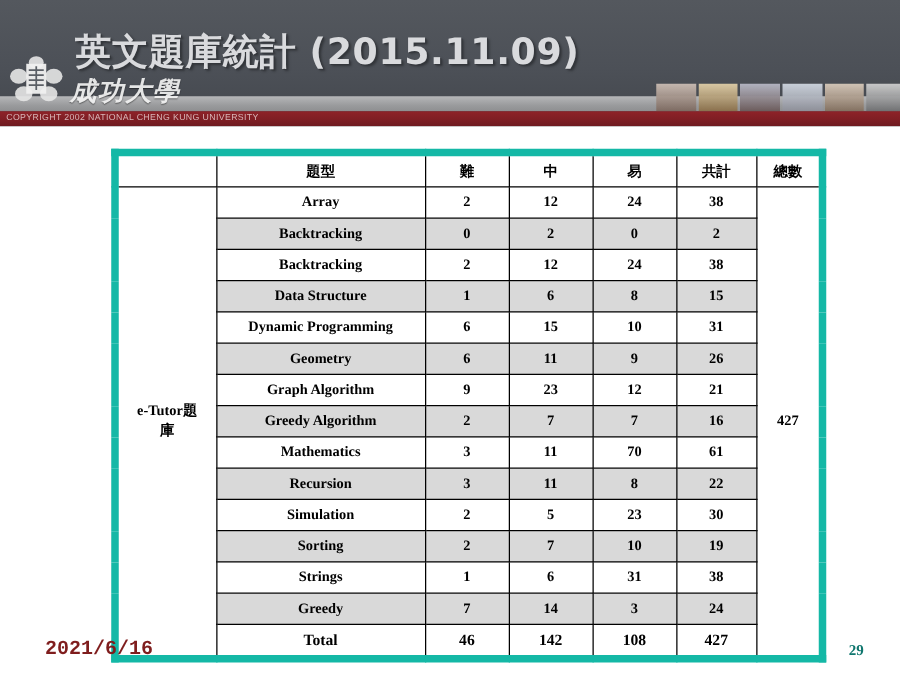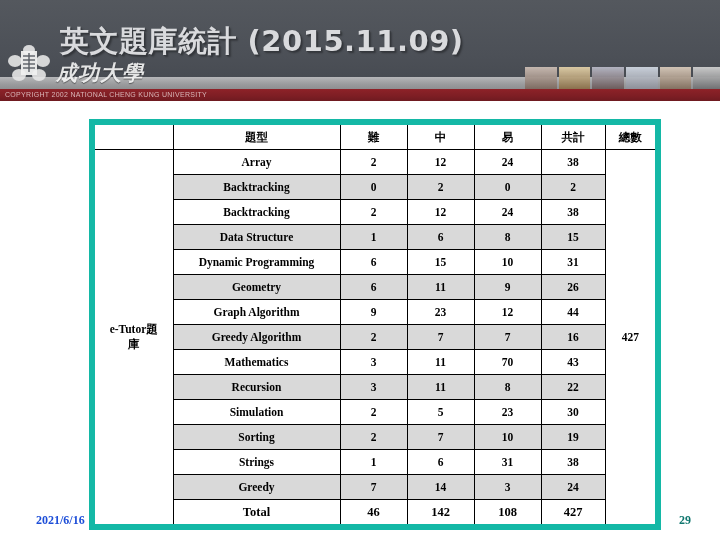--- a/index.html
+++ b/index.html
@@ -171,24 +171,24 @@
     vertical-align: middle;
   }
   td.blank-hdr { background: #ffffff; }
   tr.total-row td { background: #ffffff !important; font-size: 12.5px; }
 
   
   .footer-date {
     position: absolute;
     left: 36px;
     bottom: 12px;
-    font-family: Liberation Serif, serif;
-    font-weight: bold;
-    font-size: 12px;
-    color: #1d4ed8;
+    font-family: Liberation Mono, monospace;
+    font-weight: bold;
+    font-size: 16px;
+    color: #7f1d1d;
   }
   .footer-page {
     position: absolute;
     right: 29px;
     bottom: 12px;
     font-family: "Liberation Serif", serif;
     font-weight: bold;
     font-size: 12px;
     color: #0f766e;
   }
@@ -303,35 +303,35 @@
           <td class="col-hard">6</td>
           <td class="col-med">11</td>
           <td class="col-easy">9</td>
           <td class="col-black">26</td>
         </tr>
         <tr>
           <td class="col-black">Graph Algorithm</td>
           <td class="col-hard">9</td>
           <td class="col-med">23</td>
           <td class="col-easy">12</td>
-          <td class="col-black">44</td>
+          <td class="col-black">21</td>
         </tr>
         <tr class="alt">
           <td class="col-black">Greedy Algorithm</td>
           <td class="col-hard">2</td>
           <td class="col-med">7</td>
           <td class="col-easy">7</td>
           <td class="col-black">16</td>
         </tr>
         <tr>
           <td class="col-black">Mathematics</td>
           <td class="col-hard">3</td>
           <td class="col-med">11</td>
           <td class="col-easy">70</td>
-          <td class="col-black">43</td>
+          <td class="col-black">61</td>
         </tr>
         <tr class="alt">
           <td class="col-black">Recursion</td>
           <td class="col-hard">3</td>
           <td class="col-med">11</td>
           <td class="col-easy">8</td>
           <td class="col-black">22</td>
         </tr>
         <tr>
           <td class="col-black">Simulation</td>

